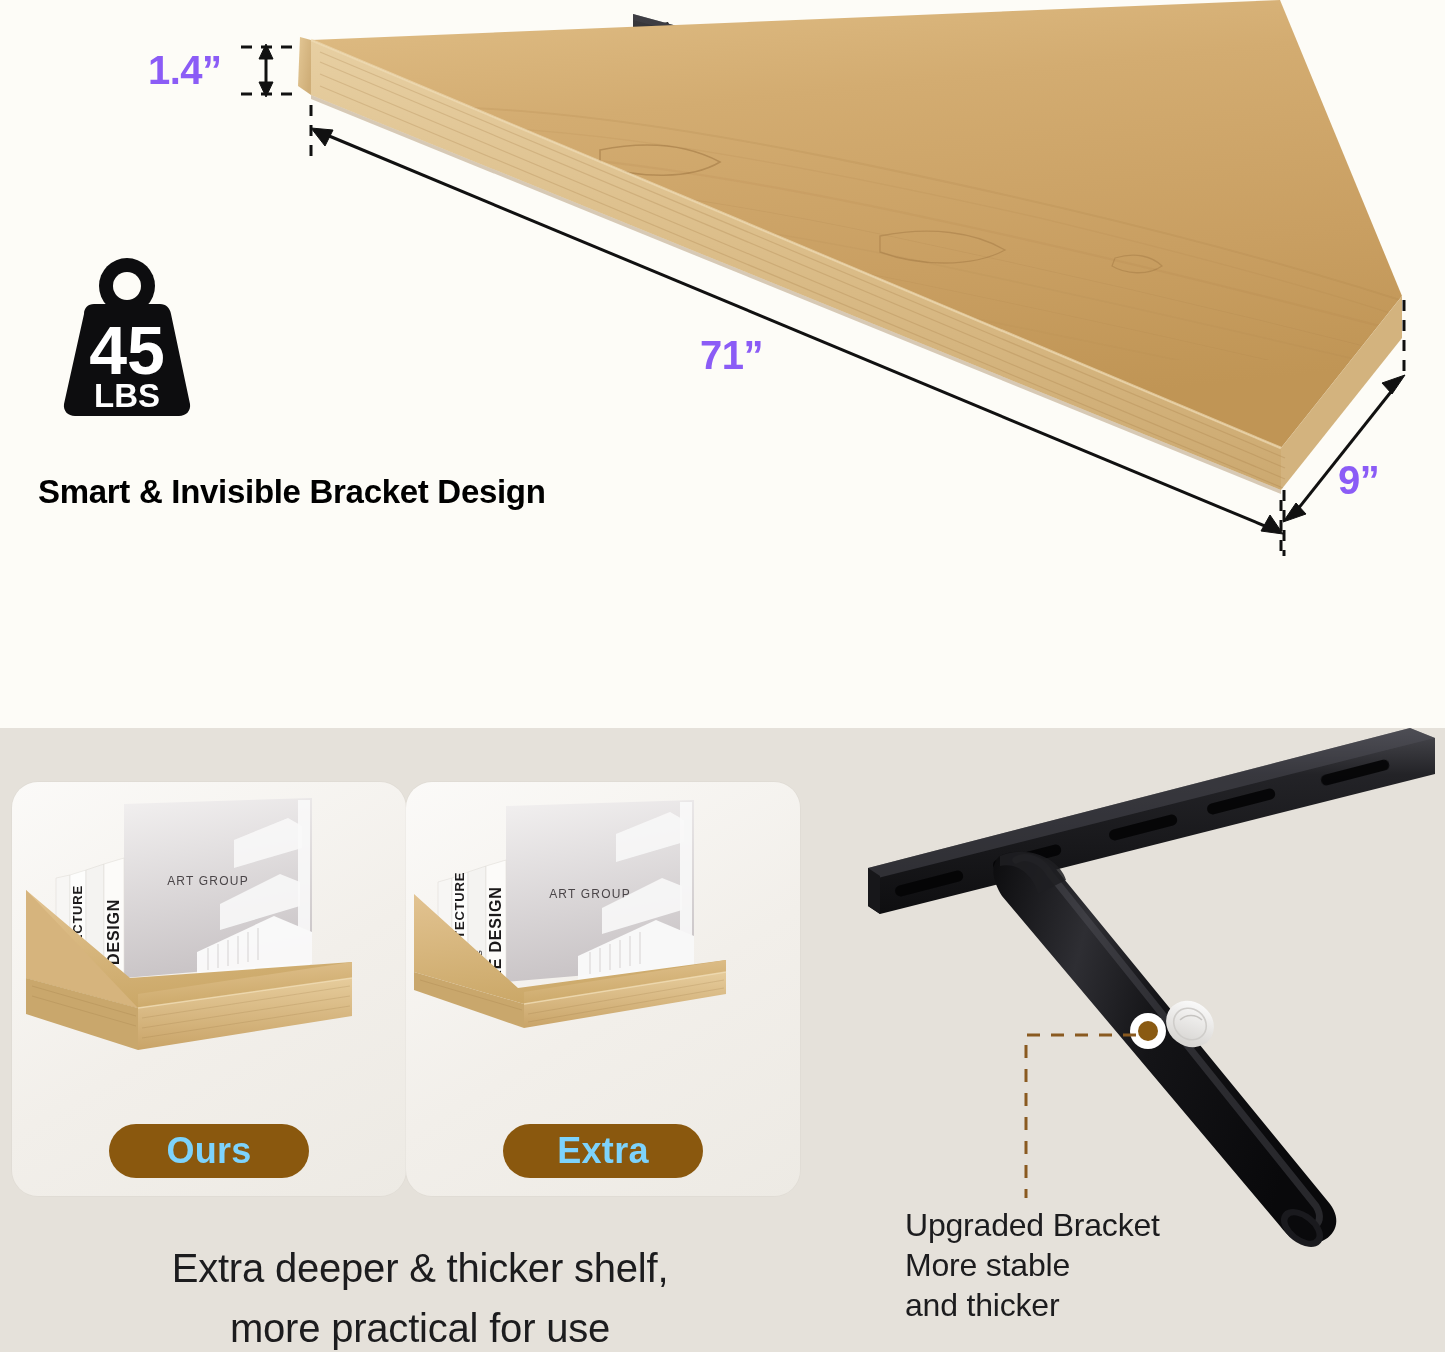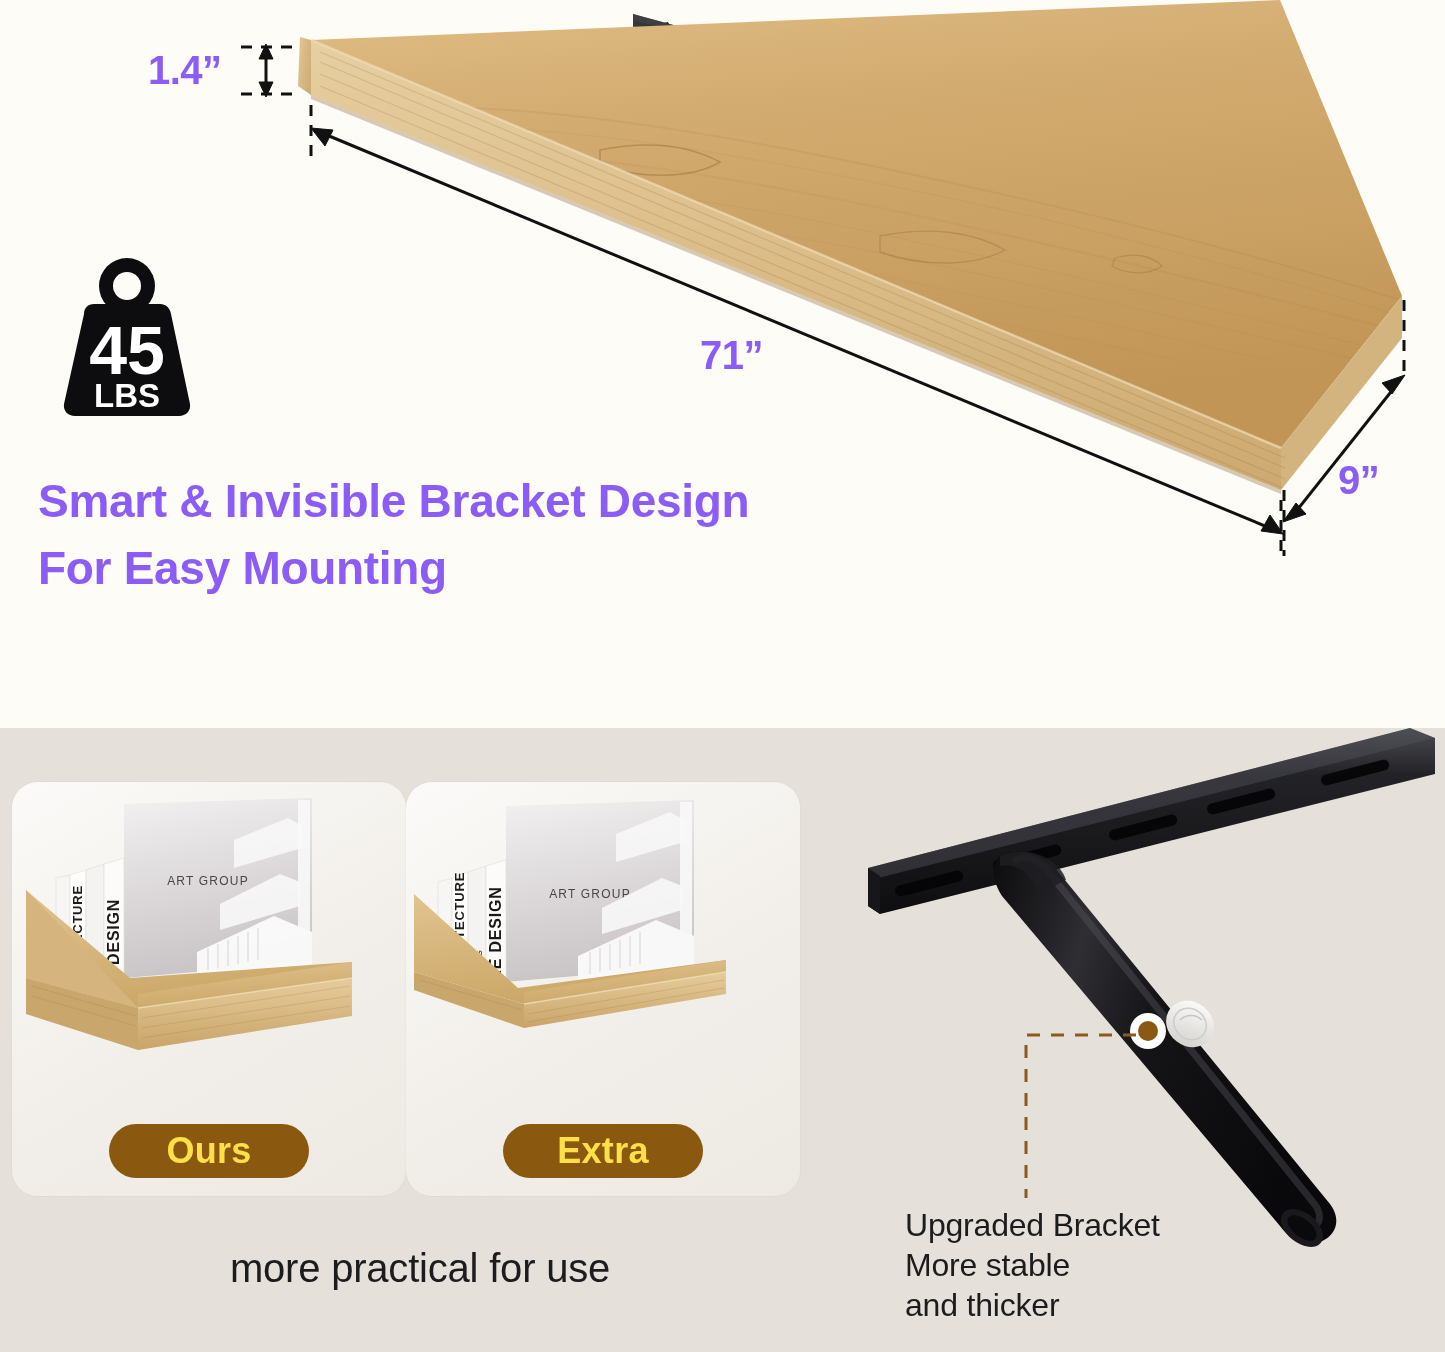--- a/index.html
+++ b/index.html
@@ -20,33 +20,33 @@
   .dim-thick{left:148px;top:48px;font-size:40px;}
   .dim-len{left:700px;top:333px;font-size:40px;}
   .dim-depth{left:1338px;top:458px;font-size:40px;}
 
   
   .weight{position:absolute;left:52px;top:252px;width:150px;height:170px;}
   .weight svg{display:block;}
 
   
   .headline{position:absolute;left:38px;top:468px;width:830px;
-    font-size:46px;line-height:1.45;color:#8b5cf6;font-weight:700;letter-spacing:-0.3px;}
+    font-size:33px;line-height:1.45;color:#000000;font-weight:700;letter-spacing:-0.3px;}
   .headline div{white-space:nowrap;}
 
   
   .cards{position:absolute;left:12px;top:782px;width:810px;height:414px;display:flex;}
   .card{position:relative;width:394px;height:414px;border-radius:26px;
     background:linear-gradient(150deg,#FBFAF8 0%,#F2EFEA 55%,#EDEAE4 100%);
     overflow:hidden;box-shadow:0 0 0 1px rgba(0,0,0,0.018);}
   .card .scene{position:absolute;left:0;top:0;width:394px;height:330px;}
   .badge{position:absolute;left:50%;transform:translateX(-50%);bottom:18px;
     min-width:200px;height:54px;border-radius:27px;background:#8A580E;
     display:flex;align-items:center;justify-content:center;
-    color:#fde047;font-size:36px;font-weight:600;letter-spacing:0.3px;
+    color:#7dd3fc;font-size:36px;font-weight:600;letter-spacing:0.3px;
     padding:0 26px;box-sizing:border-box;}
 
   .caption-left{position:absolute;left:30px;top:1238px;width:780px;text-align:center;
     font-size:40px;line-height:1.5;color:#1c1c1e;letter-spacing:-0.2px;}
   .caption-left div{white-space:nowrap;}
 
   
   .bracket-wrap{position:absolute;left:850px;top:728px;width:595px;height:520px;}
   .caption-right{position:absolute;left:905px;top:1205px;width:430px;text-align:left;
     font-size:32px;line-height:1.25;color:#1c1c1e;letter-spacing:-0.2px;}
@@ -186,21 +186,20 @@
     <circle cx="75" cy="34" r="14" fill="#FDFCF7"></circle>
 
     <path d="M32,62 C32,56 36,52 42,52 L108,52 C114,52 118,56 119,62 L138,152 C139,159 134,164 127,164 L23,164 C16,164 11,159 12,152 Z" fill="#0D0D0F"></path>
     <text x="75" y="122" text-anchor="middle" fill="#FFFFFF" font-family="Liberation Sans, sans-serif" font-size="68" font-weight="700">45</text>
     <text x="75" y="155" text-anchor="middle" fill="#FFFFFF" font-family="Liberation Sans, sans-serif" font-size="33" font-weight="700">LBS</text>
   </svg>
 </div>
 
 <div class="headline">
   <div>Smart &amp; Invisible Bracket Design</div>
-  <div>For Easy Mounting</div>
 </div>
 
 <div class="cards">
 
   <div class="card">
     <svg class="scene" viewBox="0 0 394 330">
       <defs>
         <linearGradient id="pTop" x1="0" y1="0" x2="0.2" y2="1">
           <stop offset="0%" stop-color="#F2F0F0"></stop>
             <stop offset="100%" stop-color="#C9C4C6"></stop>
@@ -323,20 +322,21 @@
           <path d="M14,198 L116,228"></path>
         </g>
         <path d="M118,222 L320,190" stroke="#F0DCB4" stroke-width="1.6" fill="none" opacity="0.8"></path>
       </g>
     </svg>
     <div class="badge">Extra</div>
   </div>
 </div>
 
 <div class="caption-left">
+  <div>Extra deeper &amp; thicker shelf,</div>
   <div>more practical for use</div>
 </div>
 
 <div class="bracket-wrap">
   <svg width="595" height="520" viewBox="0 0 595 520">
     <defs>
       <linearGradient id="barG" x1="0" y1="0" x2="0" y2="1">
         <stop offset="0%" stop-color="#4A4A50"></stop>
         <stop offset="25%" stop-color="#232327"></stop>
         <stop offset="100%" stop-color="#0E0E10"></stop>

